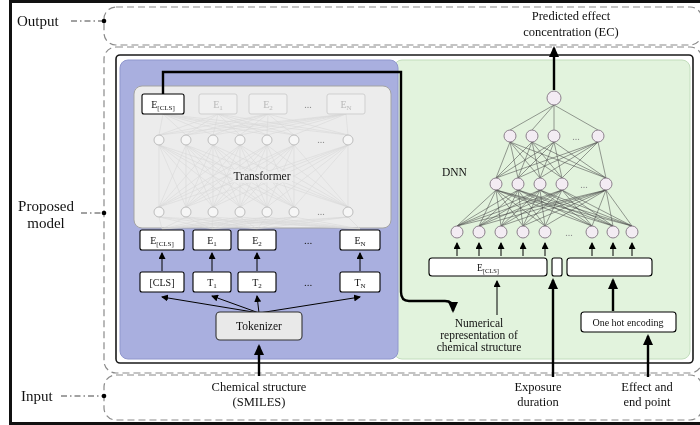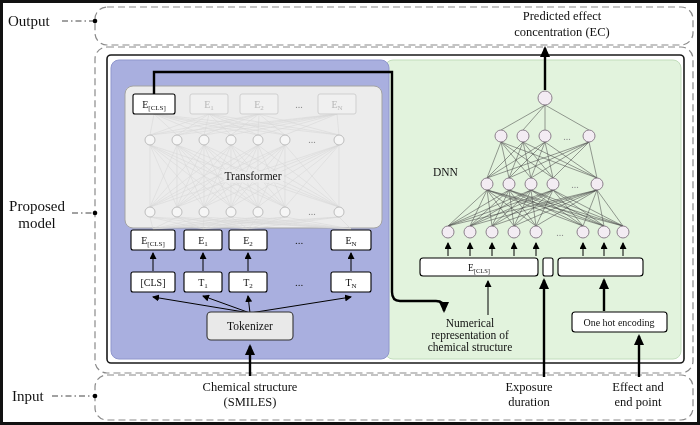--- a/index.html
+++ b/index.html
@@ -1,16 +1,16 @@
 <!DOCTYPE html>
 <html><head>
 <meta charset="utf-8">
 <style>
   html,body{margin:0;padding:0;background:#fff;}
-  #stage{width:668px;height:425px;position:relative;font-family:"Liberation Serif","DejaVu Serif",serif;}
+  #stage{width:668px;height:425px;position:relative;font-family:"Liberation Serif","DejaVu Serif",serif;margin-left:9px;}
   svg{display:block;}
   text{font-family:"Liberation Serif","DejaVu Serif",serif;fill:#111;}
   .s15{font-size:15px}
   .s12{font-size:12.5px}
   .s11{font-size:11.5px}
   .s10{font-size:10px}
   .s9{font-size:9.5px}
   .sub{font-size:7px}
   .sub65{font-size:6.5px}
   .faded{fill:#b8b8b8}

